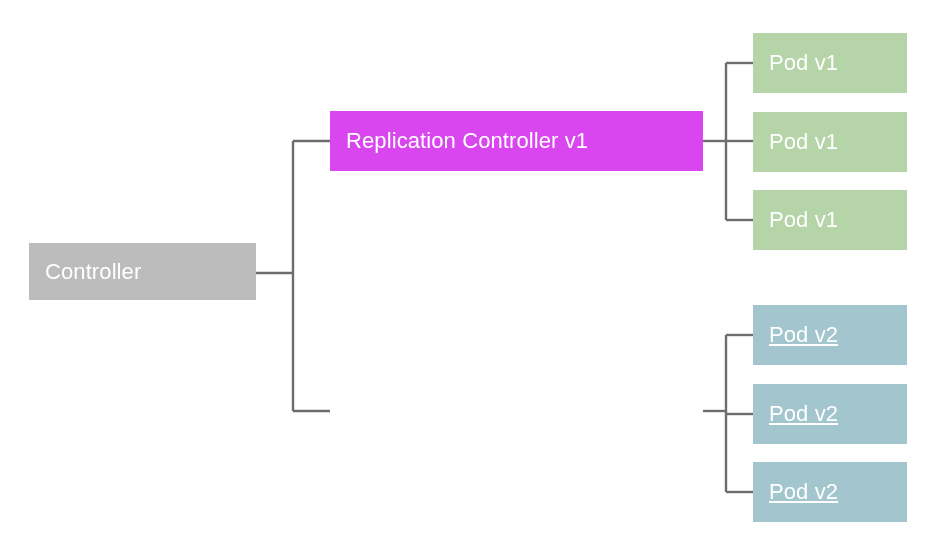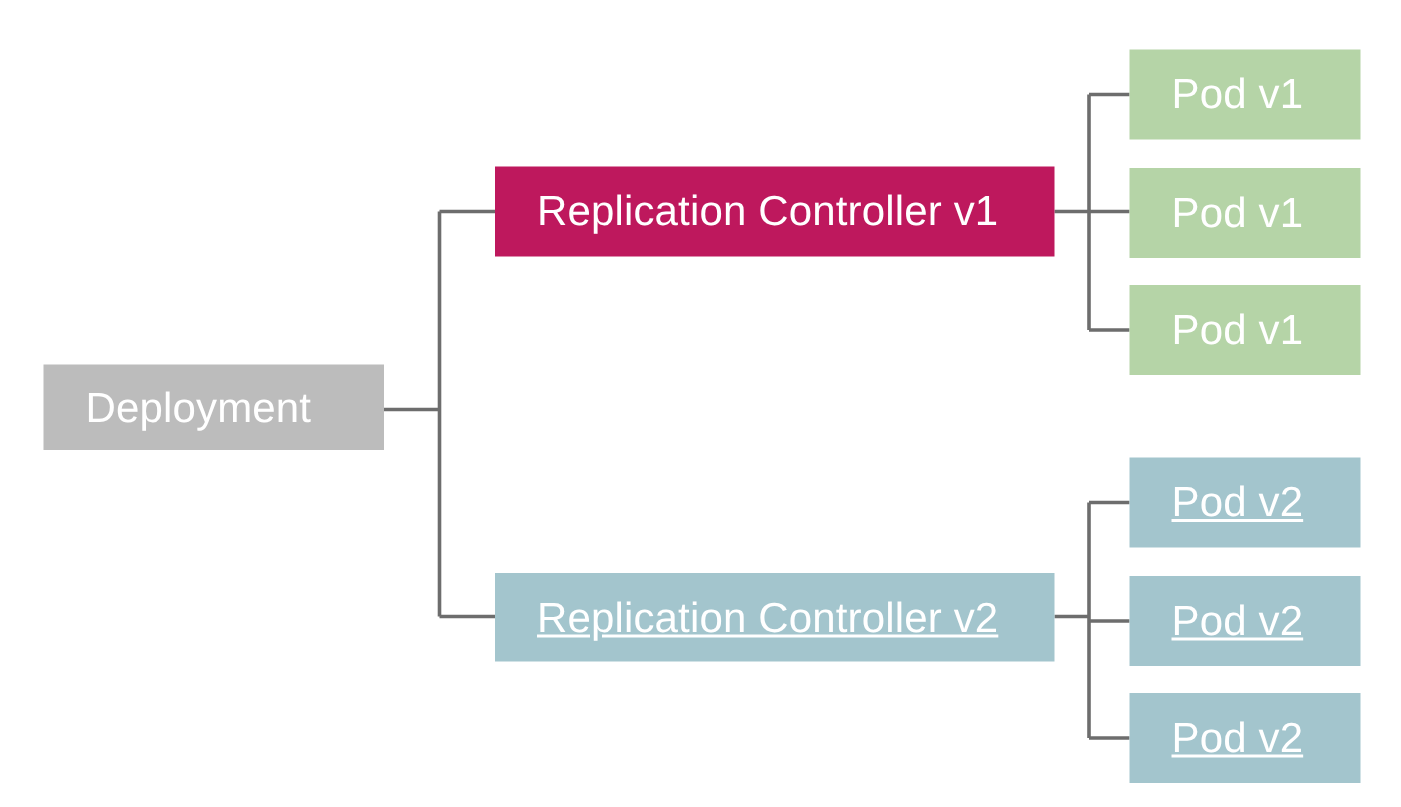--- a/index.html
+++ b/index.html
@@ -26,26 +26,26 @@
     height: 538px;
     pointer-events: none;
   }
   .node {
     position: absolute;
     box-sizing: border-box;
     display: flex;
     align-items: center;
     color: #ffffff;
     font-family: "Liberation Sans", sans-serif;
-    font-size: 28px;
+    font-size: 22px;
     font-weight: 400;
     letter-spacing: 0.1px;
     line-height: 1;
     white-space: nowrap;
-    padding-left: 28px;
+    padding-left: 16px;
     user-select: none;
   }
   .node-label {
     display: block;
   }
   .node-root      { background: #bcbcbc; }
   .node-green     { background: #b5d4a7; }
   .node-blue      { background: #a3c5cd; text-decoration: underline; }
 </style>
 </head>
@@ -66,30 +66,27 @@
         <polyline points="726,220 753,220"></polyline>
         <polyline points="703,411 726,411"></polyline>
         <polyline points="726,335 726,492"></polyline>
         <polyline points="726,335 753,335"></polyline>
         <polyline points="726,414 753,414"></polyline>
         <polyline points="726,492 753,492"></polyline>
       </g>
   </svg>
 
   <div class="node node-root" id="node-deployment" style="left: 29px; top: 243px; width: 227px; height: 57px; background: rgb(188, 188, 188); color: rgb(255, 255, 255);">
-    <span class="node-label">Deployment</span>
+    <span class="node-label">Controller</span>
   </div>
 
-  <div class="node node-green" id="node-rc-v1" style="left: 330px; top: 111px; width: 373px; height: 60px; background: #be185d; color: rgb(255, 255, 255); text-align: center;">
+  <div class="node node-green" id="node-rc-v1" style="left: 330px; top: 111px; width: 373px; height: 60px; background: #d946ef; color: rgb(255, 255, 255); text-align: center;">
     <span class="node-label">Replication Controller v1</span>
   </div>
 
-  <div class="node node-blue" id="node-rc-v2" style="left: 330px; top: 382px; width: 373px; height: 59px; background: rgb(163, 197, 205); color: rgb(255, 255, 255);">
-    <span class="node-label">Replication Controller v2</span>
-  </div>
 
   <div class="node node-green" id="node-pod-v1-a" style="left: 753px; top: 33px; width: 154px; height: 60px; background: rgb(181, 212, 167); color: rgb(255, 255, 255);">
     <span class="node-label">Pod v1</span>
   </div>
 
   <div class="node node-green" id="node-pod-v1-b" style="left: 753px; top: 112px; width: 154px; height: 60px; background: rgb(181, 212, 167); color: rgb(255, 255, 255);">
     <span class="node-label">Pod v1</span>
   </div>
 
   <div class="node node-green" id="node-pod-v1-c" style="left: 753px; top: 190px; width: 154px; height: 60px; background: rgb(181, 212, 167); color: rgb(255, 255, 255);">

